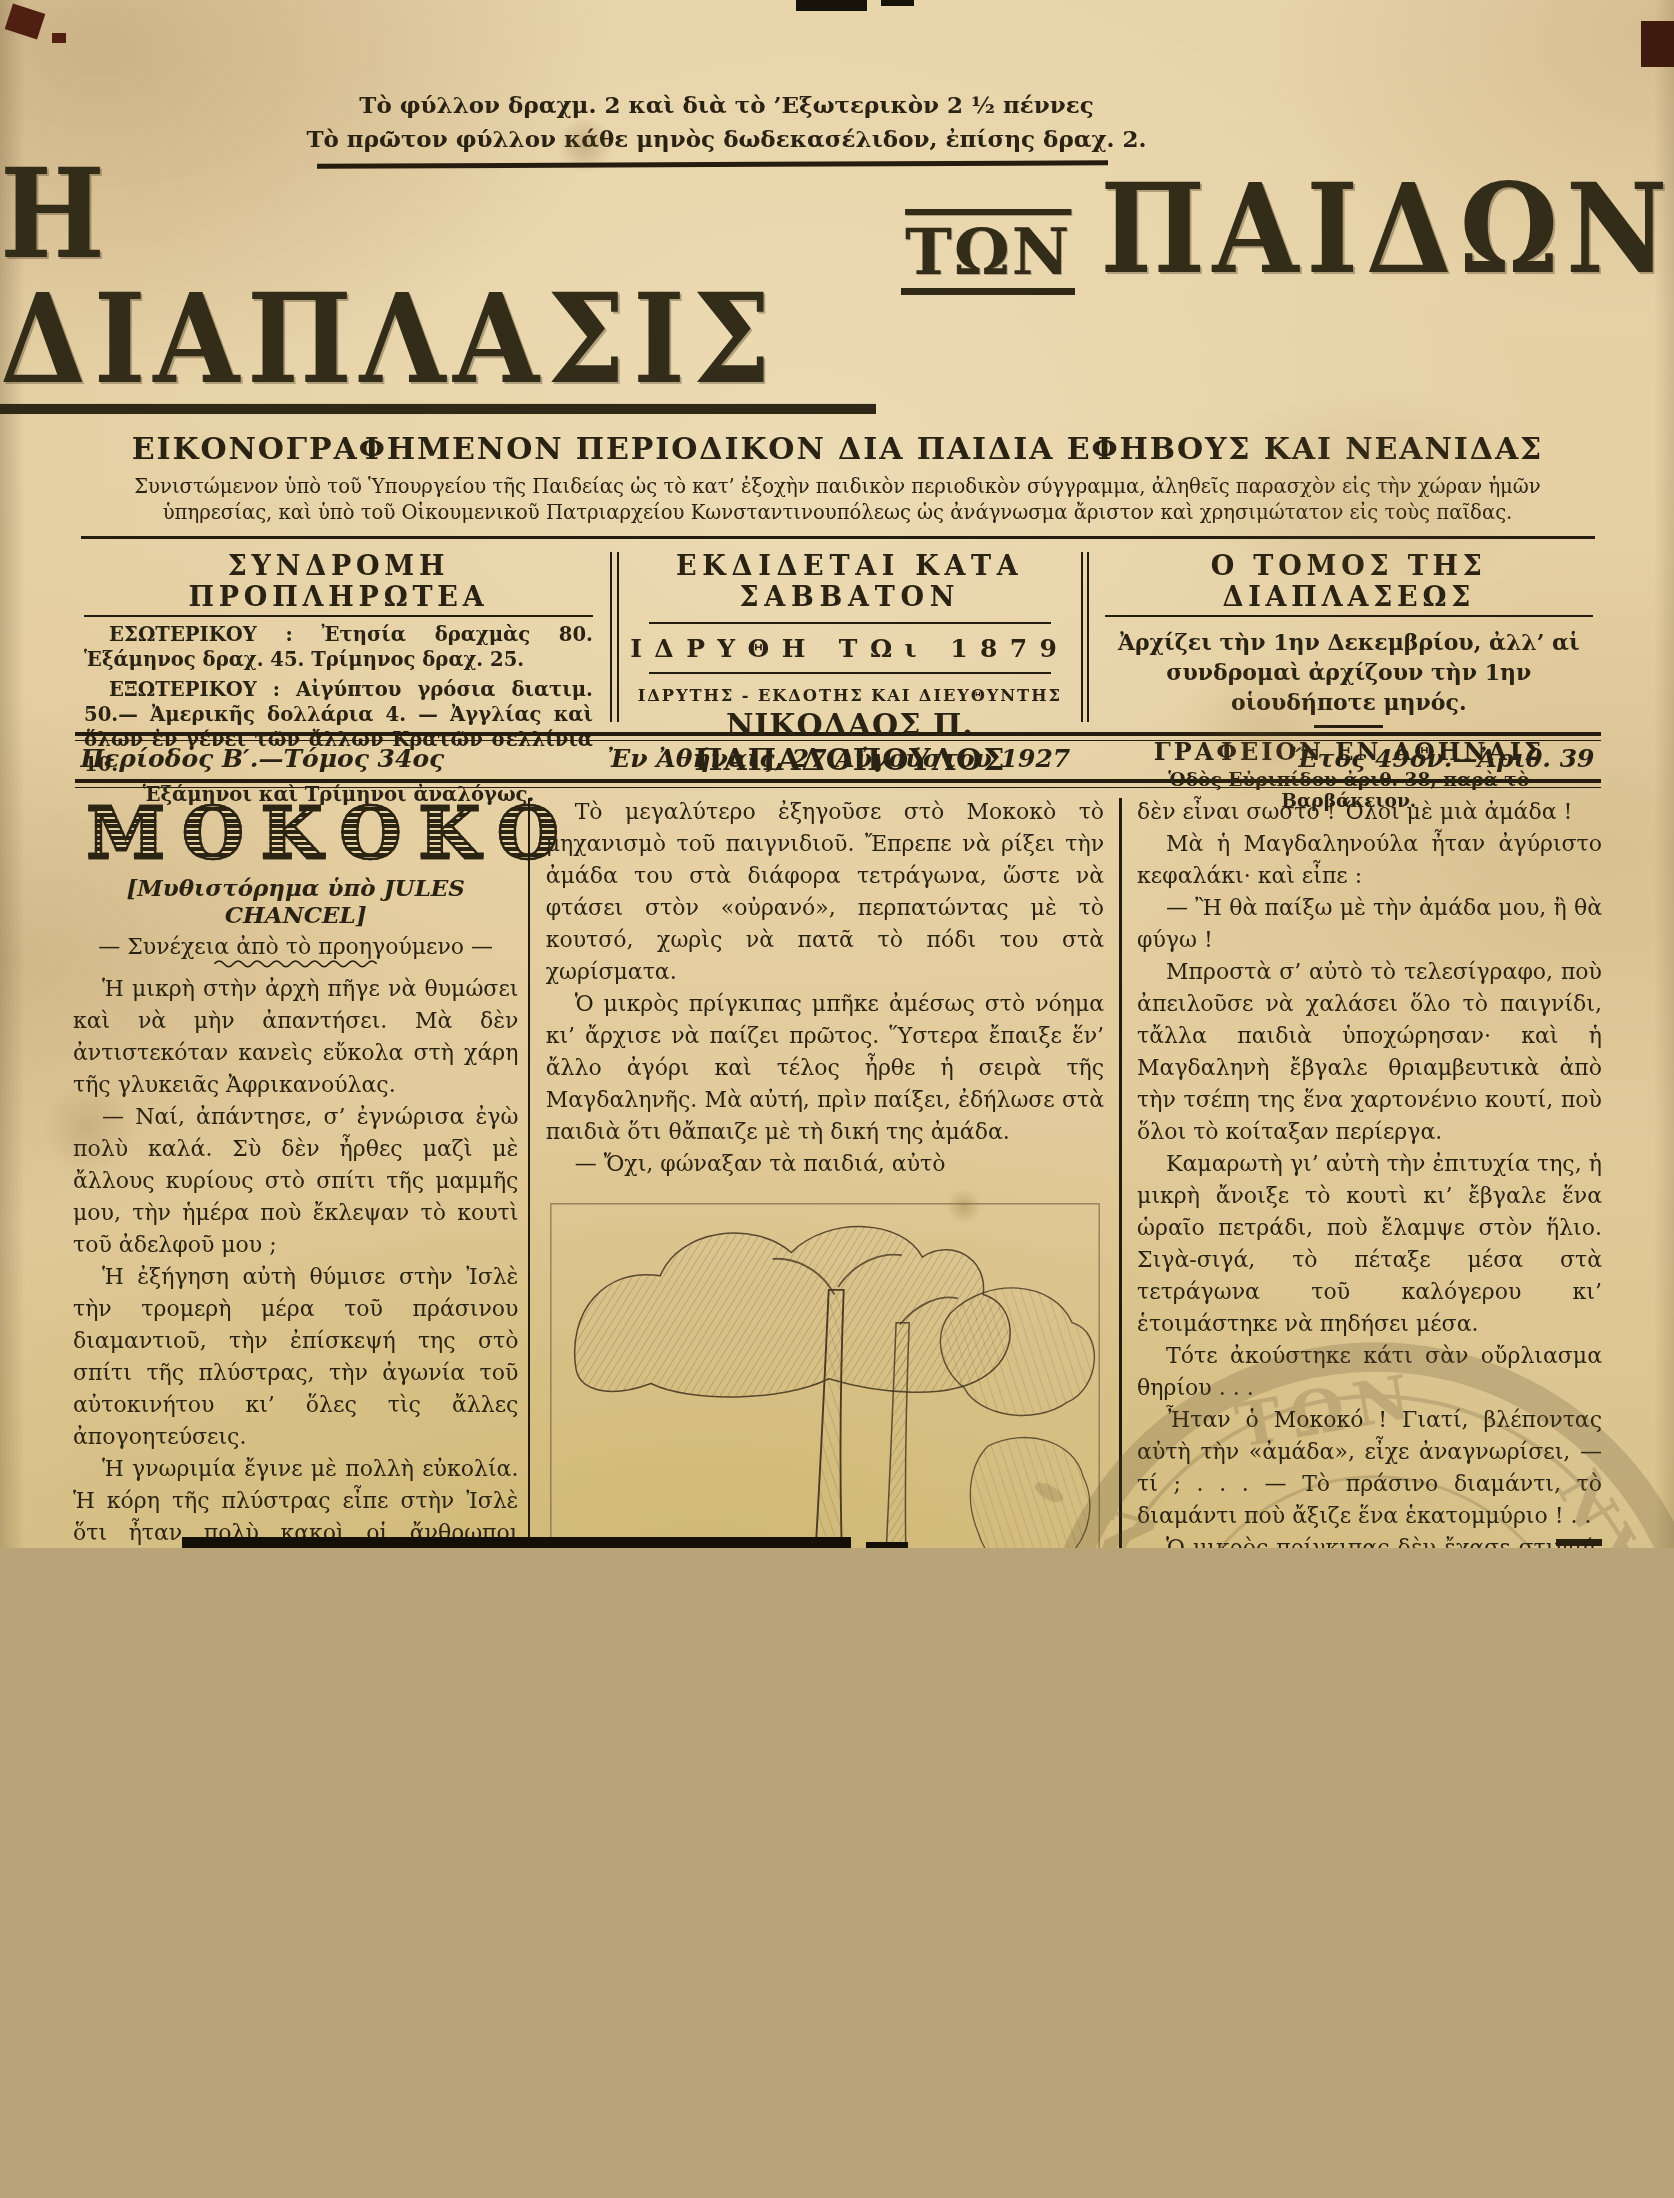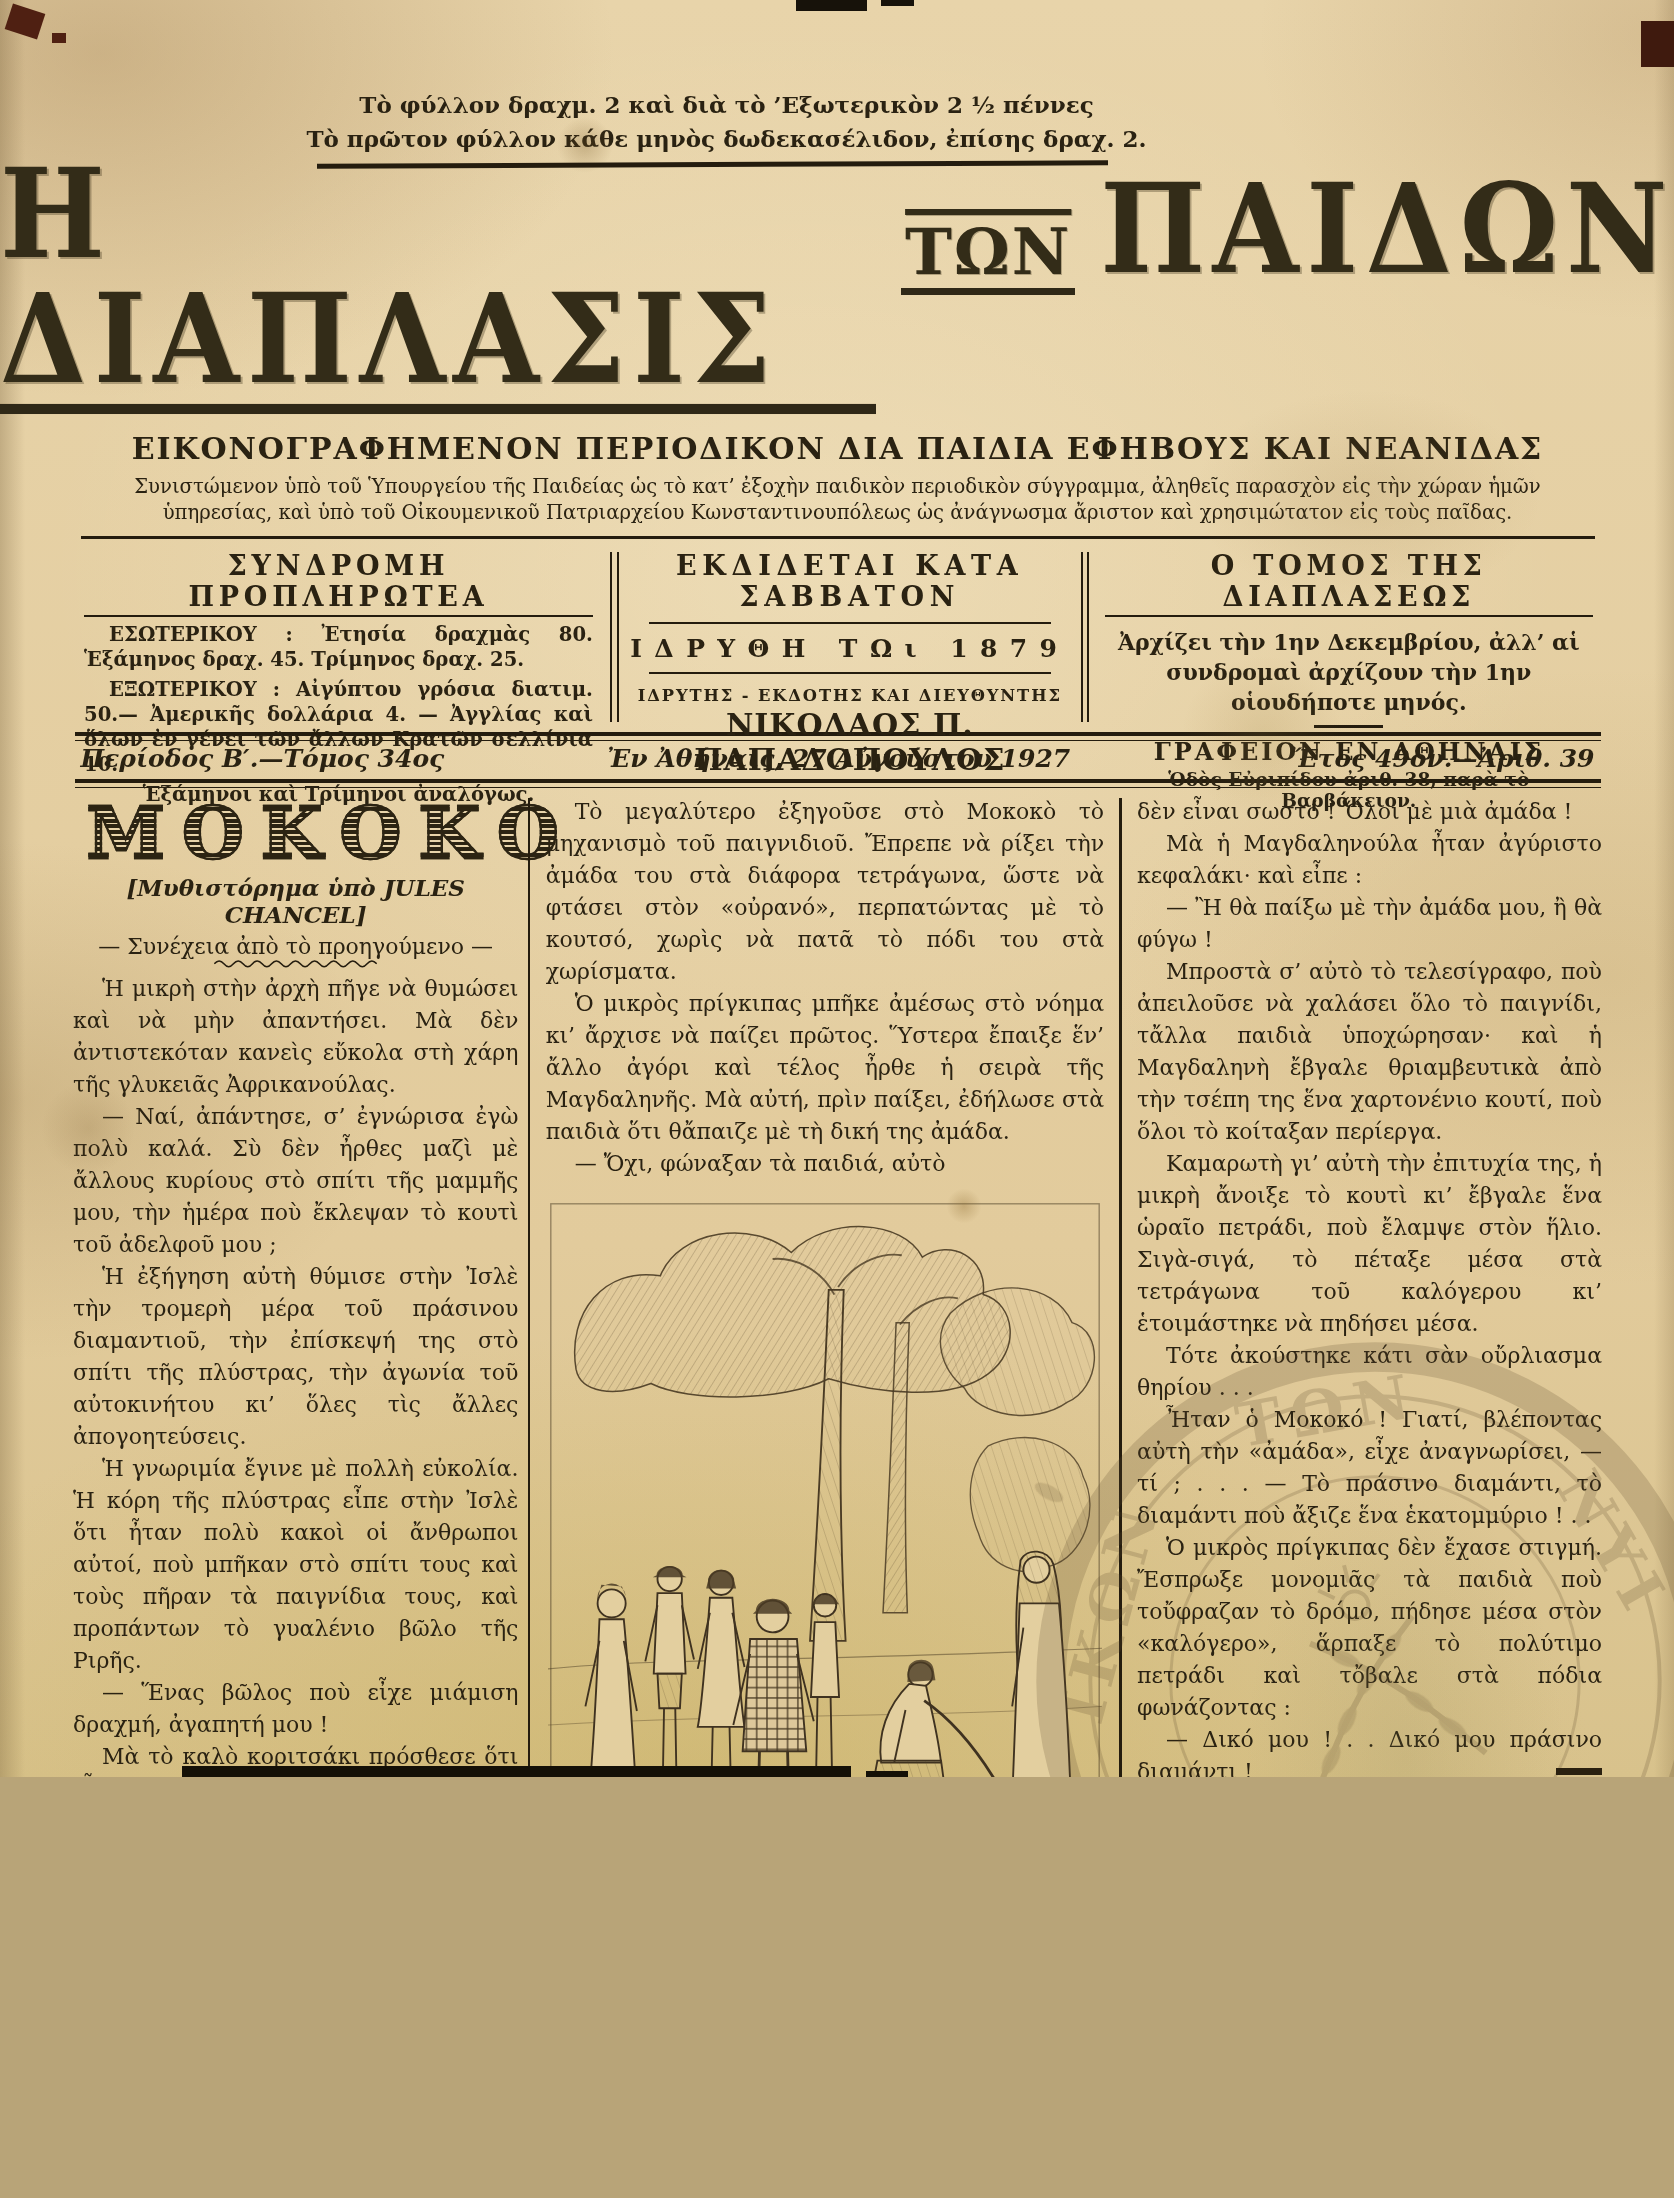--- a/index.html
+++ b/index.html
@@ -1,18 +1,18 @@
 <!DOCTYPE html>
 <html><head>
 <meta charset="utf-8">
 <style>
   html,body{margin:0;padding:0;background:#b8a478;}
   *{box-sizing:border-box;}
   .page{
-    position:relative;width:1675px;height:1777px;overflow:hidden;
+    position:relative;width:1675px;height:1548px;overflow:hidden;
     font-family:"DejaVu Serif",serif;color:#2a2212;
     background-color:#e6d1a6;
     background-image:
       radial-gradient(ellipse 860px 574px at 6% 3%, rgba(139,100,52,0.30), transparent 60%),
       radial-gradient(ellipse 669px 478px at 99% 2%, rgba(150,110,60,0.22), transparent 60%),
       radial-gradient(ellipse 1051px 765px at 48% 32%, rgba(255,248,225,0.28), transparent 72%),
       radial-gradient(ellipse 765px 478px at 96% 55%, rgba(160,130,70,0.16), transparent 65%),
       radial-gradient(ellipse 1243px 621px at 42% 100%, rgba(196,172,84,0.40), transparent 72%),
       radial-gradient(ellipse 574px 401px at 1% 62%, rgba(140,110,60,0.22), transparent 65%),
       linear-gradient(#e8d4aa, #e2cb9c 70%, #d8c28c);

